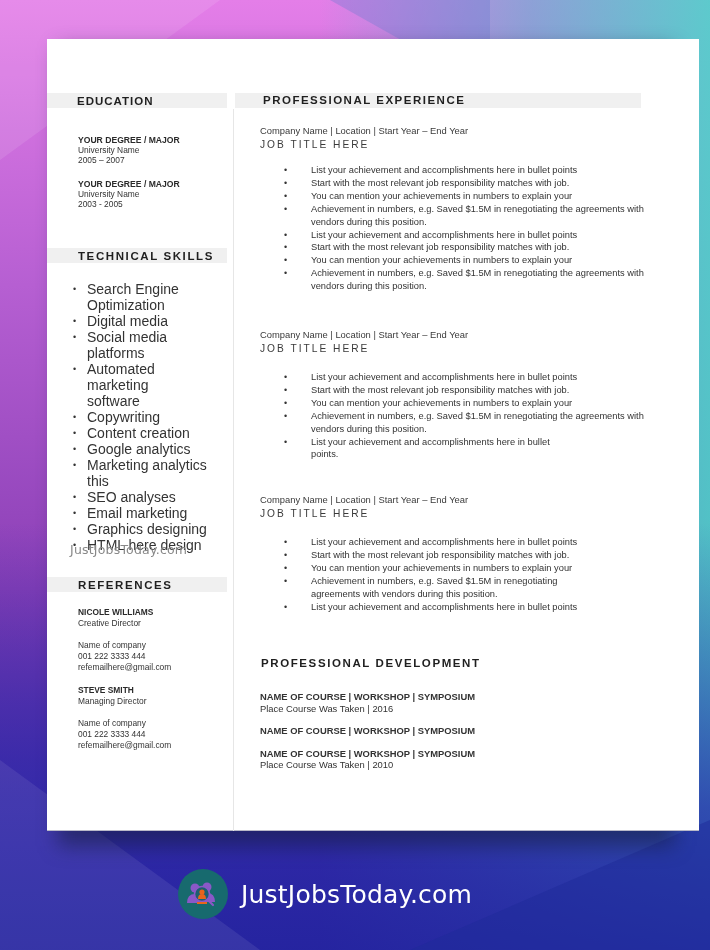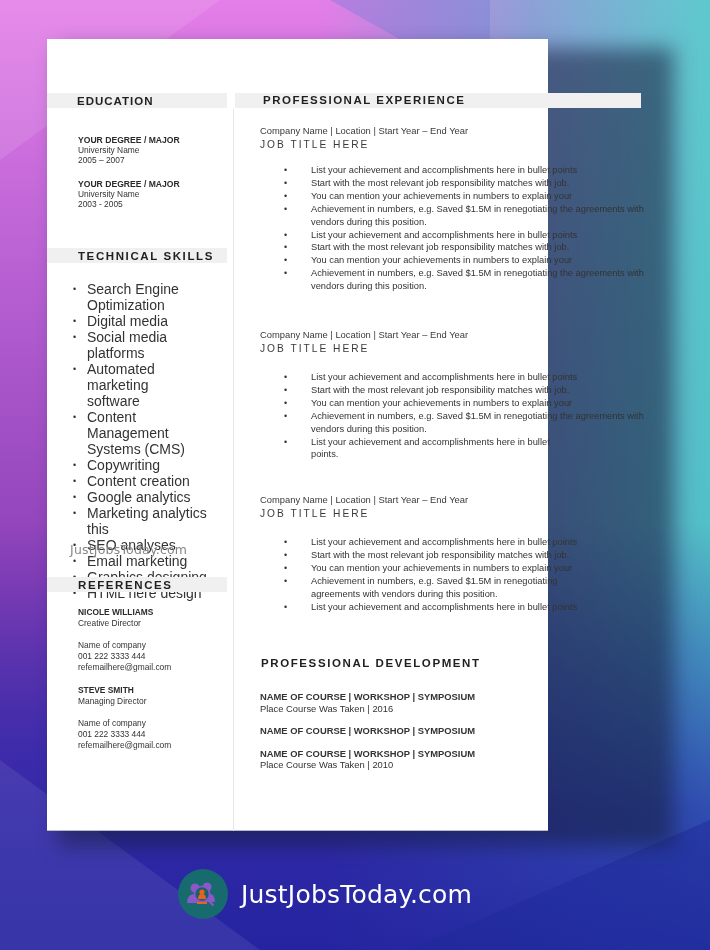--- a/index.html
+++ b/index.html
@@ -23,21 +23,21 @@
   .f1 { left: 0; top: 0; width: 0; height: 0; border-left: 220px solid #ffffff; border-bottom: 160px solid transparent; opacity: 0.10; }
   .f2 { left: 330px; top: 0; width: 0; height: 0; border-right: 160px solid #6a7ad0; border-bottom: 90px solid transparent; opacity: 0.35; }
   .f3 { left: 0; top: 760px; width: 0; height: 0; border-left: 260px solid #ffffff; border-top: 190px solid transparent; opacity: 0.08; }
   .f4 { right: 0; top: 820px; width: 0; height: 0; border-right: 300px solid #1d2a9a; border-top: 130px solid transparent; opacity: 0.5; }
 
   .shadow {
     position: absolute; left: 58px; top: 48px; width: 616px; height: 798px;
     background: rgba(20,30,60,0.55); filter: blur(10px);
   }
   .page {
-    position: absolute; left: 47px; top: 39px; width: 501px; height: 792px;
+    position: absolute; left: 47px; top: 39px; width: 652px; height: 792px;
     background: #ffffff;
     border-bottom: 1px solid #b9b9c8;
   }
   .divider {
     position: absolute; left: 186px; top: 70px; width: 1px; height: 722px; background: #e6e6e6;
   }
   .sec-bar {
     position: absolute; height: 15px; background: #f0f0f0;
   }
   .sec-title {
@@ -98,21 +98,20 @@
   </div>
 
   <div class="sec-bar" style="left:0; top:209px; width:180px;"></div>
   <div class="sec-title" style="left:31px; top:211px; letter-spacing:1.6px;">TECHNICAL  SKILLS</div>
 
   <ul class="skills">
     <li>Search Engine Optimization</li>
     <li>Digital media</li>
     <li>Social media platforms</li>
     <li style="width:120px;">Automated marketing software</li>
-    <li style="width:115px;">Content Management Systems (CMS)</li>
     <li>Copywriting</li>
     <li>Content creation</li>
     <li>Google analytics</li>
     <li>Marketing analytics this</li>
     <li>SEO analyses</li>
     <li>Email marketing</li>
     <li>Graphics designing</li>
     <li>HTML here design</li>
   </ul>
 

